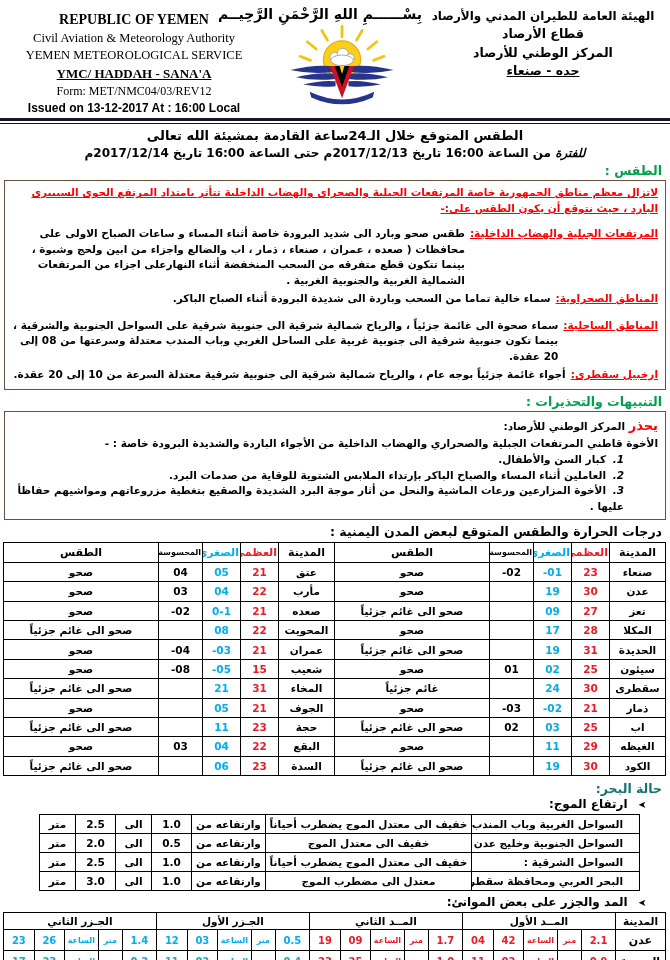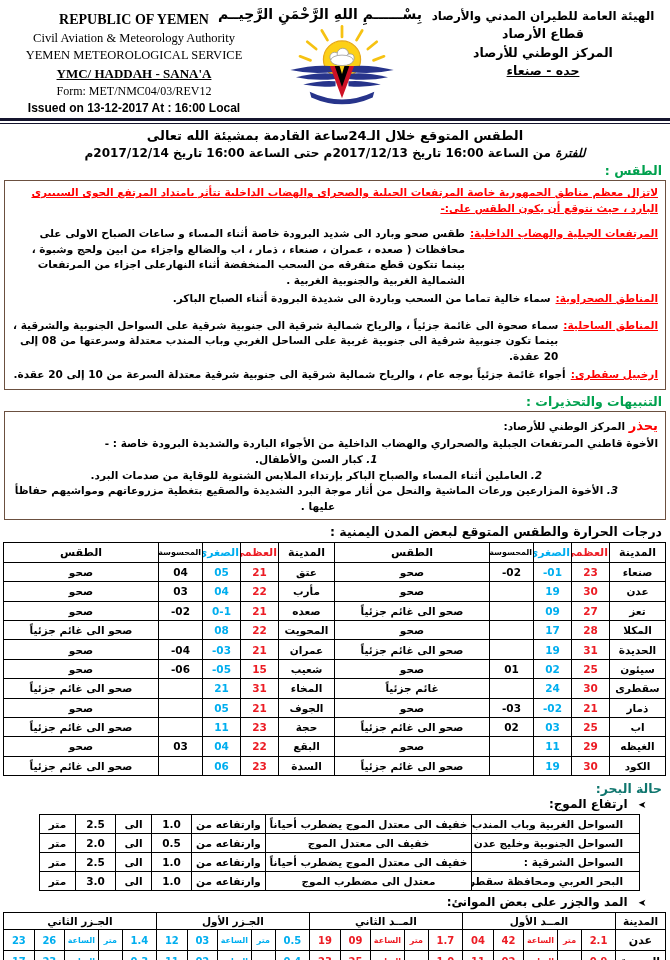--- a/index.html
+++ b/index.html
@@ -37,21 +37,21 @@
   
   .box{border:1.4px solid #6b5040;margin:1px 4px;padding:4px 7px;font-size:10.5px;font-weight:bold;line-height:1.5;}
   .red-u{color:#f00;text-decoration:underline;}
   .region{display:flex;gap:5px;margin:0 0 2px 0;}
   .region .lbl{white-space:nowrap;color:#f00;text-decoration:underline;flex:none;text-align:center;}
   .region .txt{flex:1;}
   .gap{height:9px;}
   .warn-line1{margin:0 0 1px 0;}
   .warn-word{color:#f00;font-size:13px;}
   .warn-list{margin:0;padding:0 34px 0 0;list-style:none;}
-  .warn-list li{margin:0;text-align:center;}
+  .warn-list li{margin:0;}
   .warn-num{font-style:italic;display:inline-block;width:18px;}
   
   table{border-collapse:collapse;table-layout:fixed;}
   td,th{border:1px solid #000;text-align:center;vertical-align:middle;overflow:hidden;white-space:nowrap;}
   
   .temps{width:662px;margin:2px 4px;font-size:10.5px;}
   .temps th{font-weight:bold;font-size:11px;padding:3px 1px;}
   .temps th.feelh{font-size:8px;}
   .temps th.maxh{color:#ec1c24;}
   .temps th.minh{color:#00aeef;}
@@ -272,21 +272,21 @@
 
         <tr>
           <td class="city">سيئون</td>
           <td class="max num">25</td>
           <td class="min num">02</td>
           <td class="num">01</td>
           <td>صحو</td>
           <td class="city">شعيب</td>
           <td class="max num">15</td>
           <td class="min num">-05</td>
-          <td class="num">-06</td>
+          <td class="num">-08</td>
           <td>صحو</td>
         </tr>
 
         <tr>
           <td class="city">سقطرى</td>
           <td class="max num">30</td>
           <td class="min num">24</td>
           <td class="num"></td>
           <td>غائم جزئياً</td>
           <td class="city">المخاء</td>

